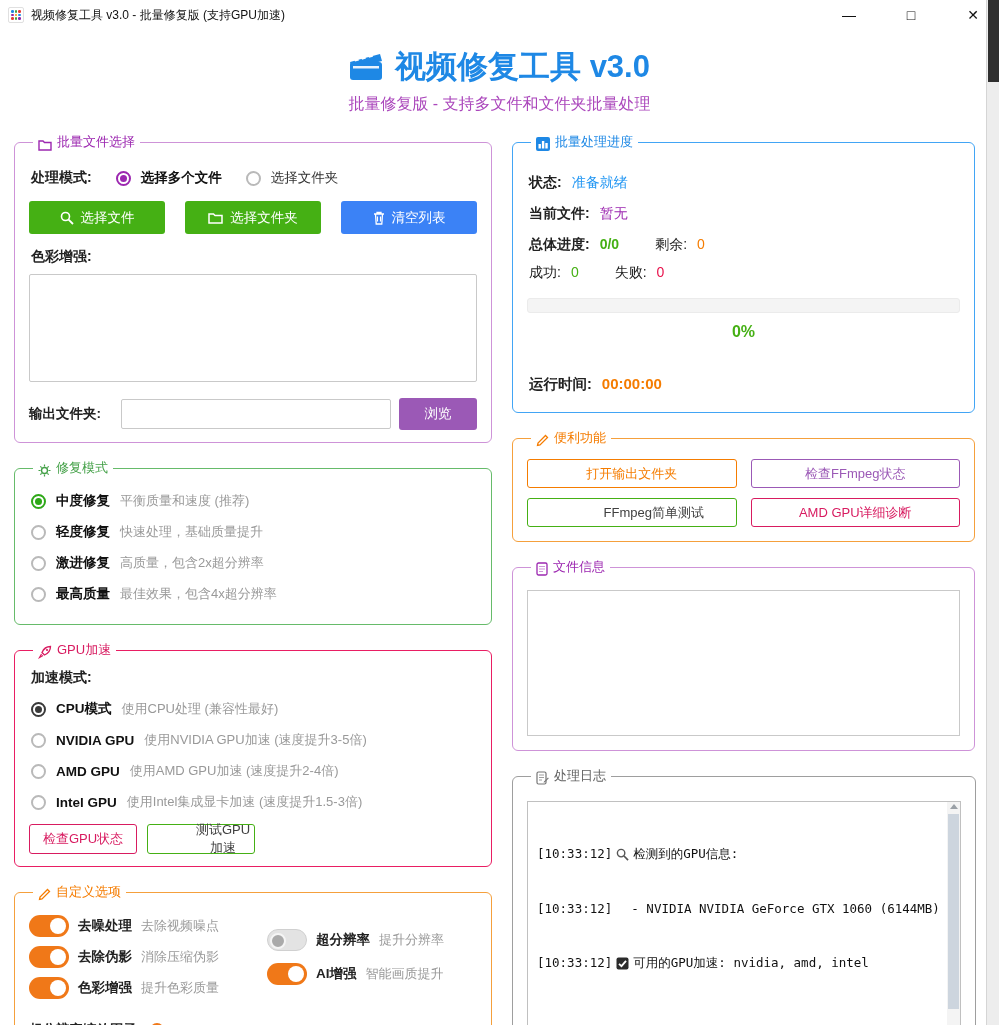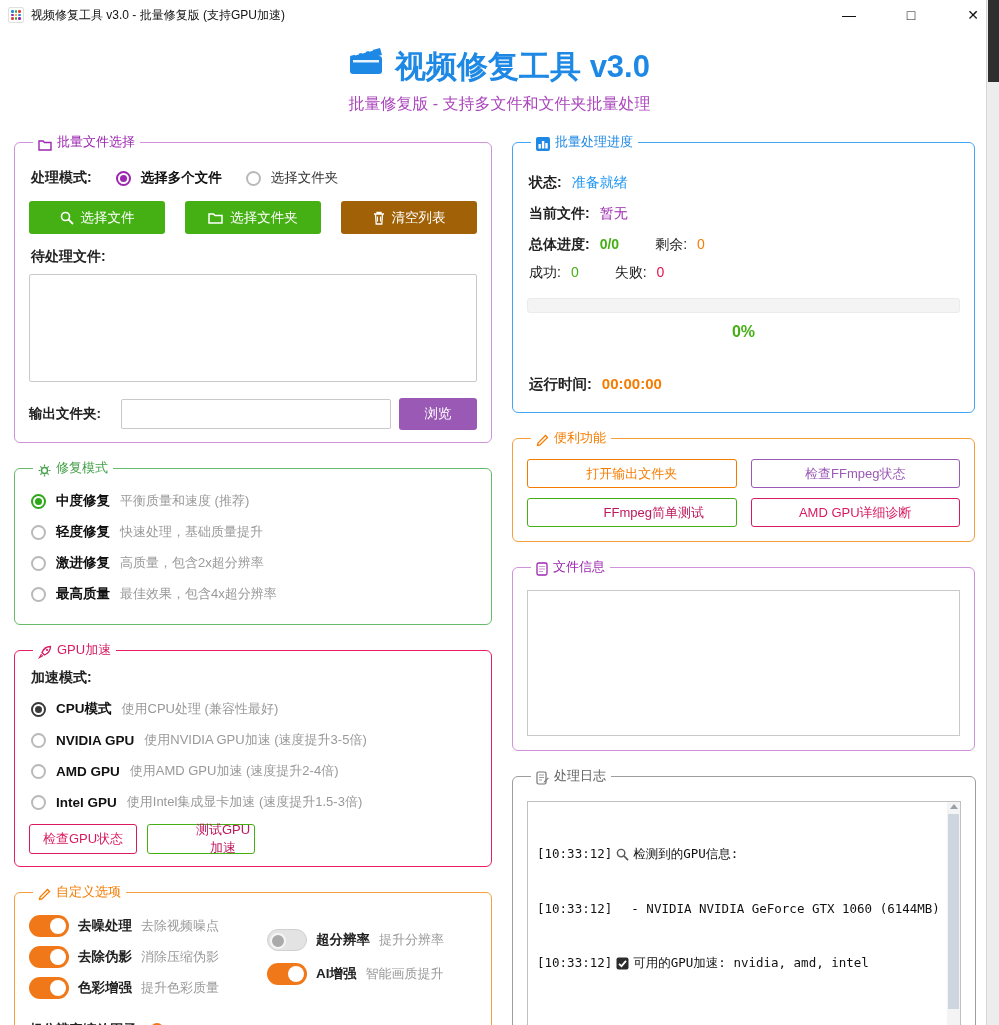--- a/index.html
+++ b/index.html
@@ -14,21 +14,21 @@
     gap: 1px; padding: 2px; border: 1px solid #e0e0e0; border-radius: 2px; }
   .app-icon i { border-radius: 50%; }
   .titlebar-text { font-size: 12px; margin-left: 7px; color: #111; }
   .win-controls { position: absolute; right: 14px; top: 0; height: 30px;
     display: flex; align-items: center; gap: 38px; }
   .win-btn { width: 24px; height: 24px; display:flex; align-items:center;
     justify-content:center; font-size: 14px; color:#111; cursor: default; }
 
   
   .header { text-align: center; margin-top: 16px; }
-  .h-title { display: inline-flex; align-items: flex-start; gap: 12px;
+  .h-title { display: inline-flex; align-items: center; gap: 12px;
     color: #1E88E5; font-size: 31px; font-weight: bold; }
   .h-sub { color: #AB47BC; font-size: 16px; margin-top: 6px; }
 
   
   .cols { display: flex; margin: 18px 0 0 14px; gap: 20px; }
   .col-left  { width: 478px; }
   .col-right { width: 463px; }
 
   
   fieldset { border: 1px solid; border-radius: 6px; padding: 10px 14px 12px 14px;
@@ -54,27 +54,27 @@
   .radio.sel-purple { border-color:#9C27B0; } .radio.sel-purple::after { background:#9C27B0; }
   .radio.sel-green  { border-color:#2EA818; } .radio.sel-green::after  { background:#2EA818; }
   .radio.sel-dark   { border-color:#3a3a3a; } .radio.sel-dark::after   { background:#3a3a3a; }
   .r-label { font-size: 13.5px; font-weight: bold; color:#111; }
 
   
   .btn { display: flex; align-items: center; justify-content: center; gap: 7px;
     border: none; border-radius: 3px; color: #fff; font-size: 13.5px;
     height: 33px; cursor: pointer; font-family: inherit; }
   .btn-green  { background: #45B014; }
-  .btn-orange { background: #a16207; font-family: Liberation Mono, monospace; }
+  .btn-orange { background: #3b82f6; font-family: Liberation Mono, monospace; }
   .btn-purple { background: #9B59B6; }
   .btn-outline { background: #fff; border: 1px solid; border-radius: 3px;
     font-size: 13px; height: 30px; display:flex; align-items:center;
     justify-content:center; cursor:pointer; font-family: inherit; }
   .ol-crimson { color:#D81B60; border-color:#D81B60; }
-  .ol-green   { color:#be185d; border-color:#45B014;padding-left:44px; }
+  .ol-green   { color:#404040; border-color:#45B014;padding-left:44px; }
   .ol-orange  { color:#F57C00; border-color:#F57C00; }
   .ol-purple  { color:#9B59B6; border-color:#9B59B6; }
 
   
   .mode-row { display:flex; align-items:center; gap: 24px; margin: 8px 2px 14px; }
   .mode-row .radio-row { margin: 0; }
   .file-btn-row { display: flex; gap: 20px; margin-bottom: 14px; }
   .file-btn-row .btn { flex: 1; }
   .pending-label { font-size: 14px; font-weight: bold; margin: 4px 2px 8px; }
   .listbox { height: 108px; border: 1px solid #c9c9c9; border-radius: 2px;
@@ -240,21 +240,21 @@
           <span class="ic">
             <svg width="12" height="14" viewBox="0 0 12 14">
                 <path d="M1 3 h10 M4 3 V1.5 h4 V3 M2.5 3 l0.7 10 h5.6 L9.5 3" fill="none" stroke="#fff" stroke-width="1.3"></path>
                 <path d="M4.5 5.5 v5 M7.5 5.5 v5" stroke="#fff" stroke-width="1.1"></path>
               </svg>
           </span>
           <span>清空列表</span>
         </button>
       </div>
 
-      <div class="pending-label">待处理文件:</div>
+      <div class="pending-label">色彩增强:</div>
       <div class="listbox"></div>
 
       <div class="out-row">
         <span class="out-label">输出文件夹:</span>
         <input class="out-input" value="" style="">
         <button class="btn btn-purple browse-btn">浏览</button>
       </div>
     </fieldset>
 
     <fieldset class="fs-green" style="padding-top:2px;padding-bottom:8px">

